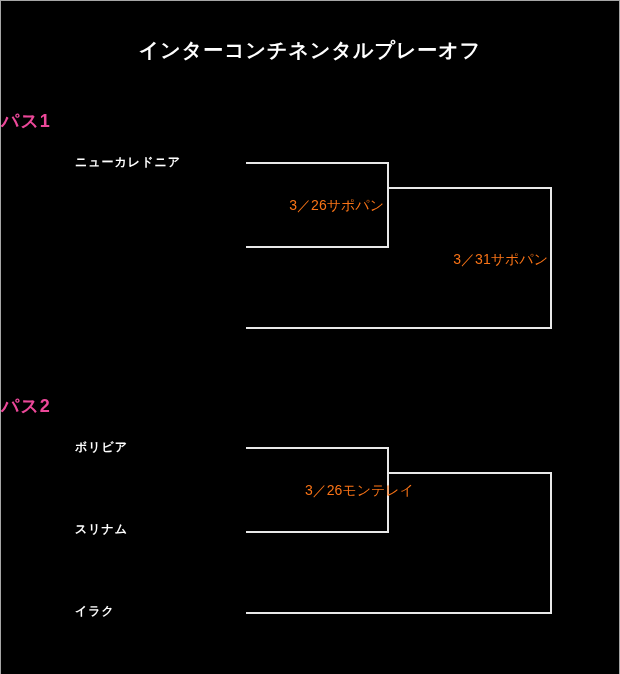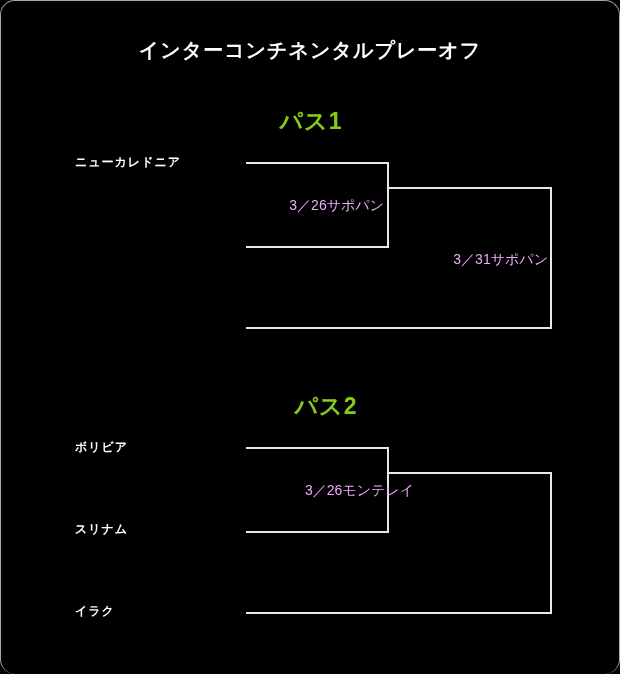--- a/index.html
+++ b/index.html
@@ -7,21 +7,20 @@
     position: relative;
     width: 620px;
     height: 674px;
     background: #000;
     border-top: 1px solid #a6a6a6;
     border-left: 1px solid #a6a6a6;
     border-right: 1px solid #a6a6a6;
     box-sizing: border-box;
     overflow: hidden;
     font-family: "Liberation Sans", sans-serif;
-    border-radius: 15px;
   }
   .title {
     position: absolute;
     top: 36px; left: 0;
     width: 100%;
     text-align: center;
     color: #ffffff;
     font-size: 20px;
     font-weight: bold;
     letter-spacing: 1px;
@@ -32,23 +31,22 @@
     left: 0;
     width: 620px;
     height: 345px;
   }
   .group-1 { top: 0; }
   .group-2 { top: 285px; padding-left: 30px; }
   .path-header {
     position: absolute;
     top: 108px; left: 0;
     width: 100%;
-    text-align: center;
-    color: #84cc16;
-    font-size: 23px;
+    color: #ec4899;
+    font-size: 18px;
     font-weight: bold;
     letter-spacing: 1px;
     line-height: 24px;
   }
   .team {
     position: absolute;
     left: 74px;
     color: #ffffff;
     font-size: 12px;
     font-weight: bold;
@@ -64,21 +62,21 @@
     background: #e8e8e8;
   }
   .h-top    { top: 161px; left: 245px; width: 143px; height: 2px; }
   .h-bottom { top: 245px; left: 245px; width: 143px; height: 2px; }
   .v-semi   { top: 161px; left: 386px; width: 2px;  height: 86px; }
   .h-conn   { top: 186px; left: 386px; width: 165px; height: 2px; }
   .v-final  { top: 186px; left: 549px; width: 2px;  height: 142px; }
   .h-final  { top: 326px; left: 245px; width: 306px; height: 2px; }
   .match-label {
     position: absolute;
-    color: #f0abfc;
+    color: #f97316;
     font-size: 14px;
     line-height: 18px;
     text-align: right;
     white-space: nowrap;
   }
   .label-semi  { top: 195px; right: 237px; }
   .label-final { top: 249px; right: 73px; }
 </style>
 </head>
 <body>

